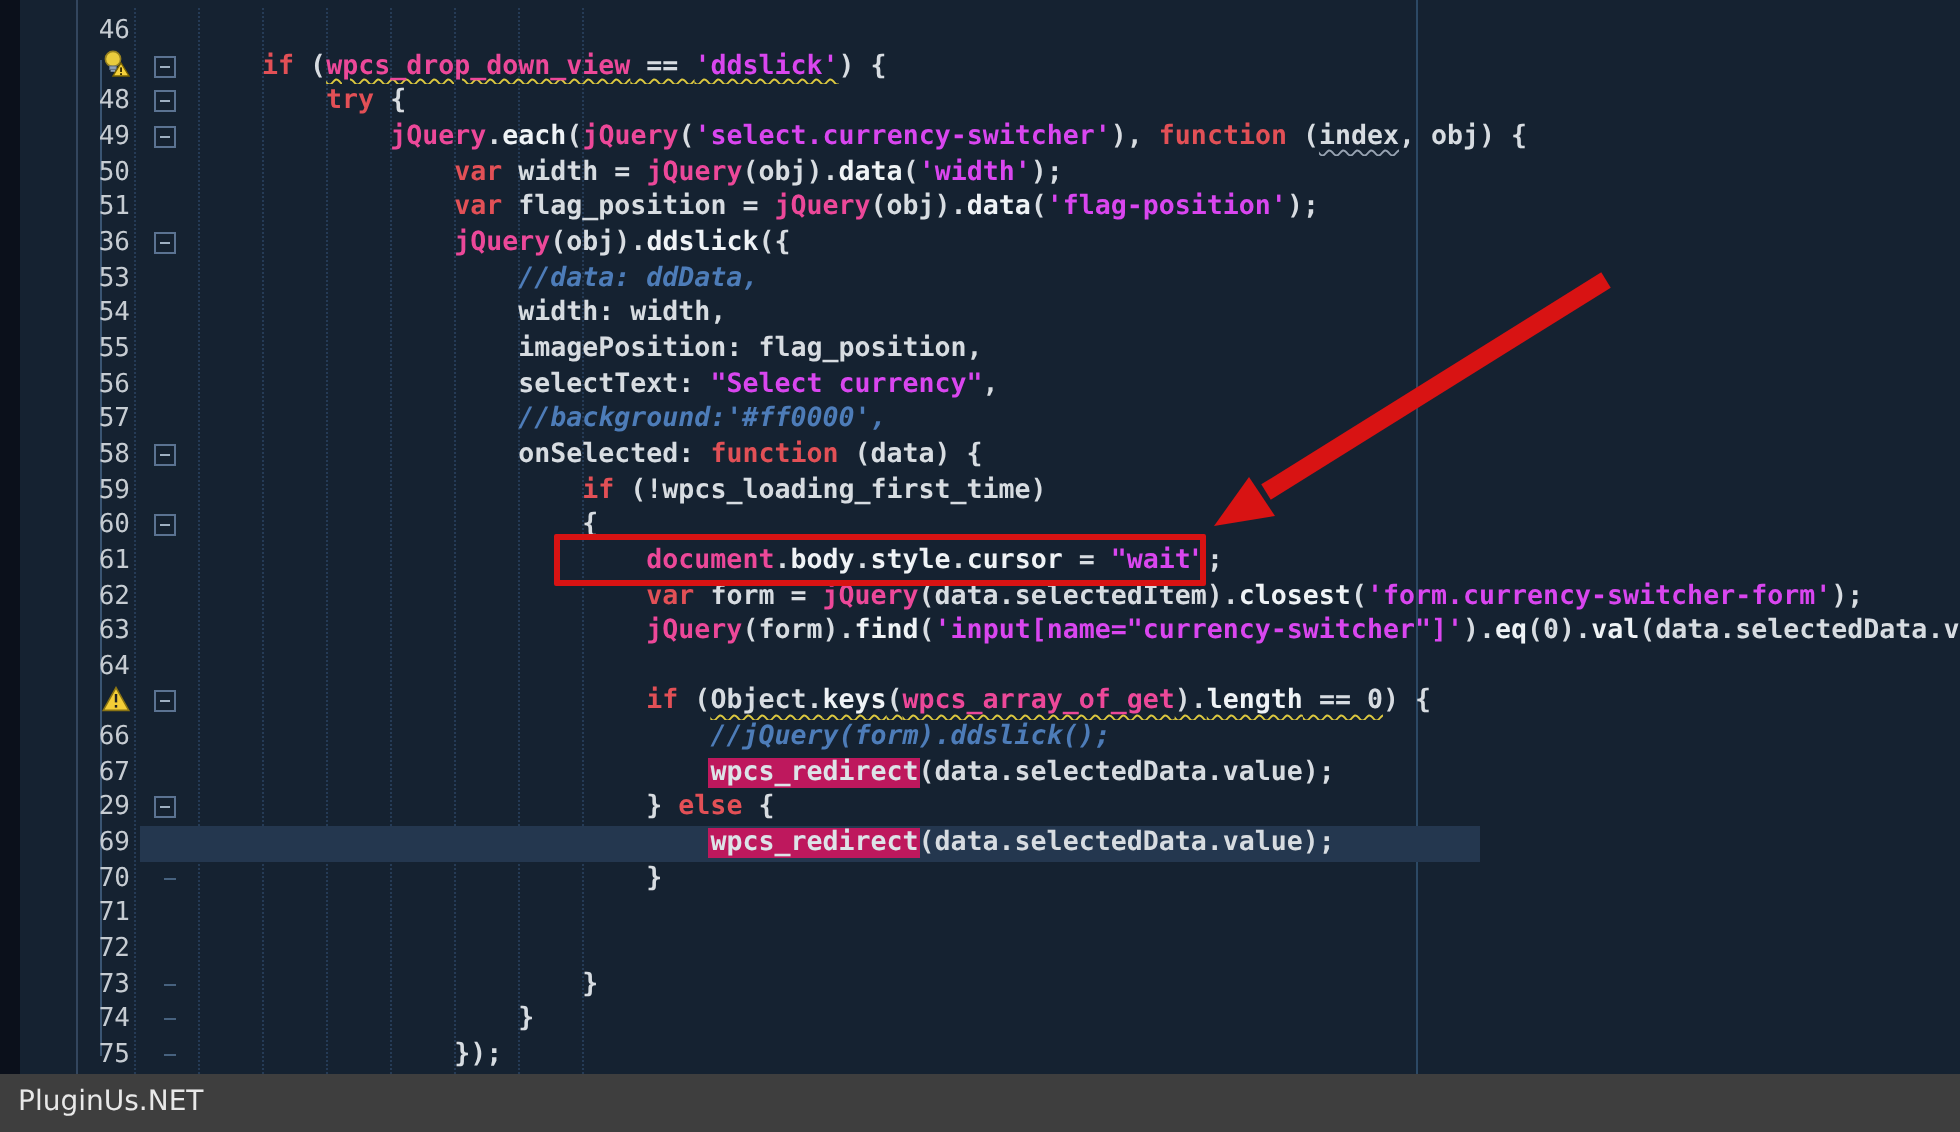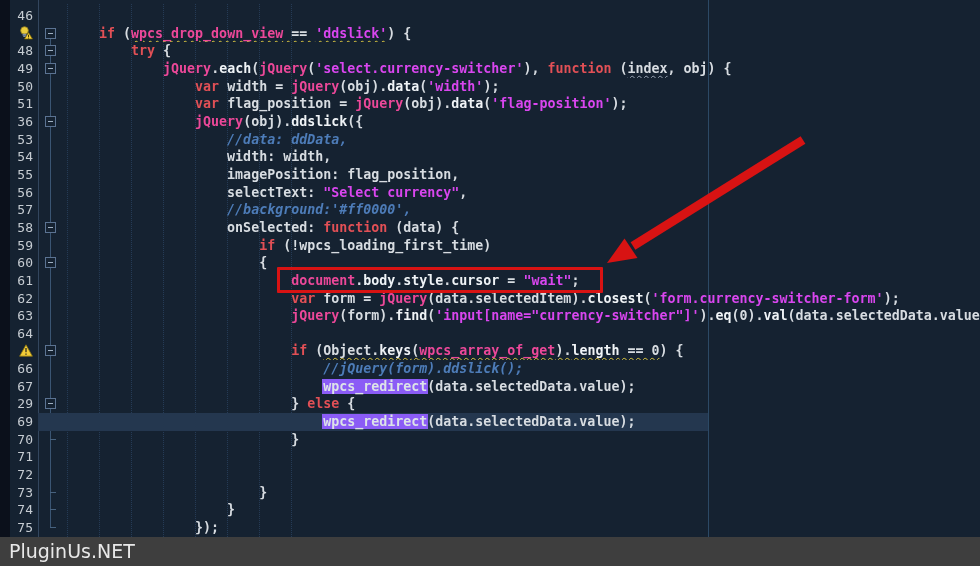--- a/index.html
+++ b/index.html
@@ -6,50 +6,50 @@
   .screen{position:relative;width:980px;height:566px;overflow:hidden;background:#152231;
           font-family:"DejaVu Sans Mono",monospace;}
   .editor{position:absolute;left:0;top:0;width:980px;height:537px;overflow:hidden;}
   .gutter-strip{position:absolute;left:0;top:0;width:10px;height:537px;background:#0b101b;}
   .gutter-sep{position:absolute;left:38px;top:0;width:1px;height:537px;background:#33465e;}
   .fold-line{position:absolute;left:50px;top:30px;height:498px;width:1px;background:#3a5573;}
   .indent-guide{position:absolute;top:4px;bottom:0;width:0;border-left:1px dotted #253b56;}
   .margin-line{position:absolute;left:708px;top:0;width:1px;height:537px;background:#2c4965;}
   #rows{position:absolute;left:0;top:7px;width:980px;}
   .row{position:relative;display:flex;height:17.66px;line-height:17.66px;font-size:13.3px;
-       font-weight:bold;color:#d7dce1;white-space:pre;}
+       font-weight:bold;color:#d7dce1;white-space:pre;margin-left:32px;}
   .row.cur{background:linear-gradient(to right,transparent 38px,#24374f 38px,#24374f 708px,transparent 708px);}
   .ln{flex:0 0 38px;box-sizing:border-box;text-align:right;padding-right:5px;color:#c6ccd2;
       font-weight:normal;font-size:13px;}
   .ln svg{vertical-align:-2px;}
   .fold{flex:0 0 22px;position:relative;}
   .code{flex:1 1 auto;white-space:pre;padding-left:7px;overflow:hidden;}
   .fbox{position:absolute;left:7px;top:3px;width:11px;height:11px;box-sizing:border-box;
         border:1px solid #5b7392;background:#152231;}
   .fbox .minus{position:absolute;left:2px;right:2px;top:4px;height:1px;background:#9fb0c2;}
   .fend{position:absolute;left:12px;top:8px;width:6px;height:1px;background:#47627f;}
   
   .k{color:#e25056;}
   .s{color:#d946ef;}
   .c{color:#4d7cb8;font-style:italic;}
   .t{color:#ec4899;}
   .m{color:#eff3f6;}
   .p{color:#d7dce1;}
-  .hl{color:#dde3e8;background:#8b5cf6;padding:0 1px;margin:0 -1px;}
+  .hl{color:#dde3e8;background:#be185d;padding:0 1px;margin:0 -1px;}
   .sq{text-decoration-line:underline;text-decoration-style:wavy;text-decoration-color:#ddc93f;
       text-decoration-thickness:1px;text-underline-offset:2px;}
   .sqg{text-decoration-line:underline;text-decoration-style:wavy;text-decoration-color:#98a4b3;
       text-decoration-thickness:1px;text-underline-offset:2px;text-align:center;}
   
   .redbox{position:absolute;left:277px;top:267px;width:326px;height:26px;box-sizing:border-box;
           border:3px solid #d81313;border-radius:1px;z-index:5;pointer-events:none;}
   .arrow-svg{position:absolute;left:0;top:0;z-index:6;pointer-events:none;}
   
   .statusbar{position:absolute;left:0;top:537px;width:980px;height:29px;background:#3e3e3e;
-             color:#e8e8e8;font-family:"DejaVu Sans",sans-serif;font-size:19px;line-height:29px;
+             color:#e8e8e8;font-family:"DejaVu Sans",sans-serif;font-size:14px;line-height:29px;
              padding-left:9px;box-sizing:border-box;}
 </style>
 </head>
 <body>
 
 <div class="screen">
   <div class="editor">
     <div class="gutter-strip"></div>
     <div class="indent-guide" style="left:67px"></div>
     <div class="indent-guide" style="left:99px"></div>

